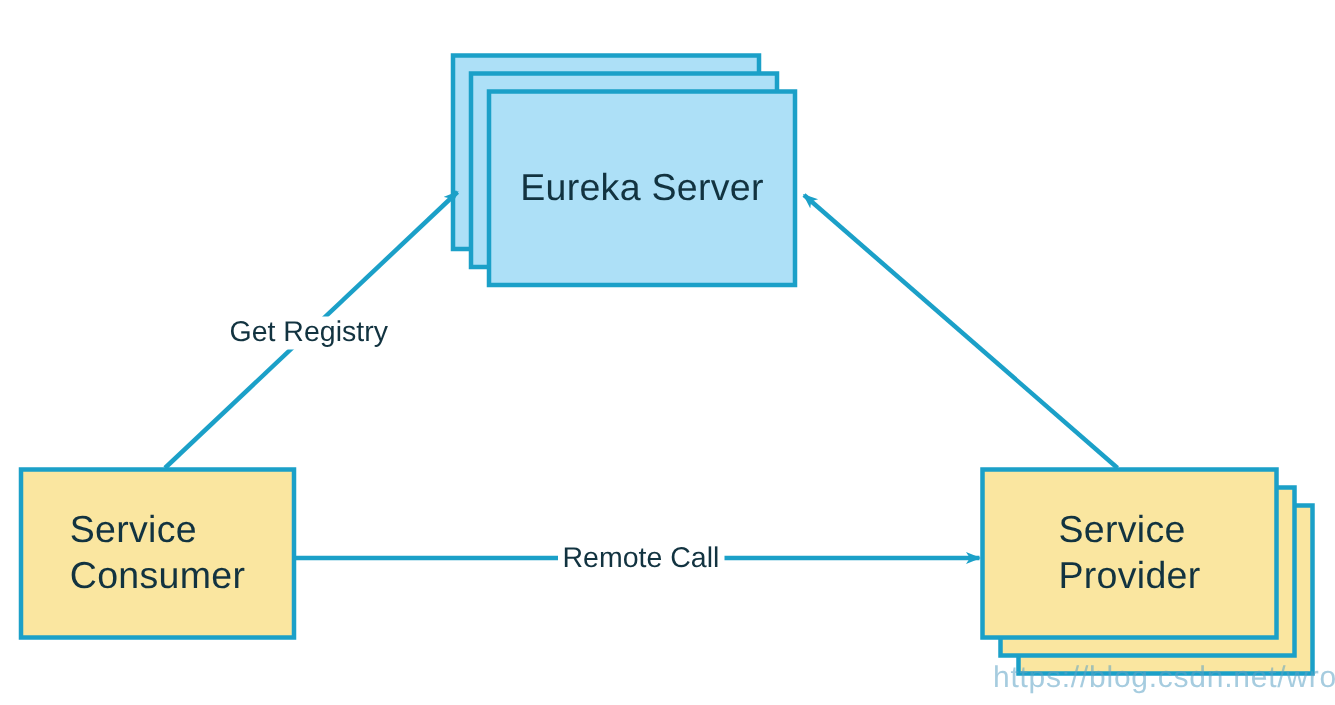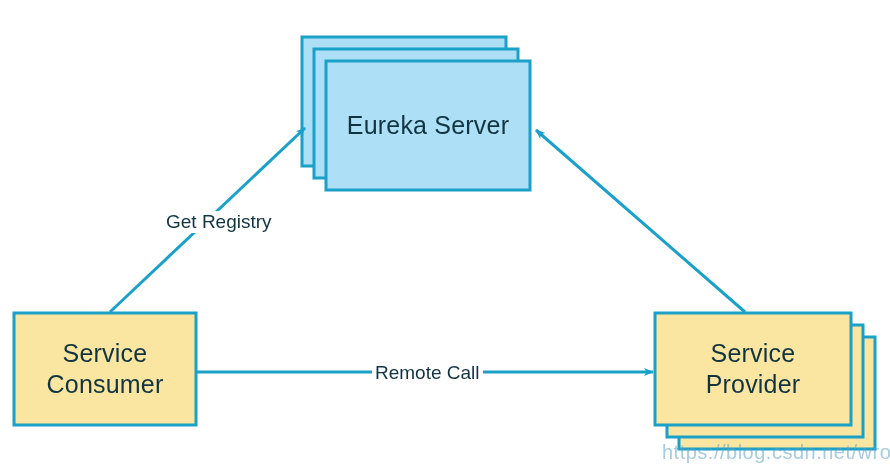--- a/index.html
+++ b/index.html
@@ -20,21 +20,20 @@
     left: 0;
     top: 0;
     width: 890px;
     height: 470px;
   }
   .node-label {
     position: absolute;
     display: flex;
     align-items: center;
     justify-content: center;
-    text-align: center;
     color: #123340;
     font-family: "Liberation Sans", sans-serif;
     font-size: 25px;
     line-height: 1.25;
     letter-spacing: 0.2px;
     white-space: pre-line;
     pointer-events: none;
   }
   #eureka-label {
     left: 326px; top: 61px; width: 204px; height: 129px;
@@ -48,21 +47,21 @@
   .edge-label {
     position: absolute;
     color: #123340;
     font-family: "Liberation Sans", sans-serif;
     font-size: 19px;
     white-space: nowrap;
     background: #ffffff;
     padding: 0 3px;
     pointer-events: none;
   }
-  #label-get-registry { left: 150px; top: 211px; margin-left: 13px; }
+  #label-get-registry { left: 150px; top: 211px; }
   #label-register     { left: 538px; top: 211px; }
   #label-remote-call  { left: 372px; top: 362px; }
   #watermark {
     position: absolute;
     left: 662px;
     top: 441px;
     font-family: "Liberation Sans", sans-serif;
     font-size: 20px;
     letter-spacing: 0.5px;
     color: rgba(92, 162, 196, 0.55);

